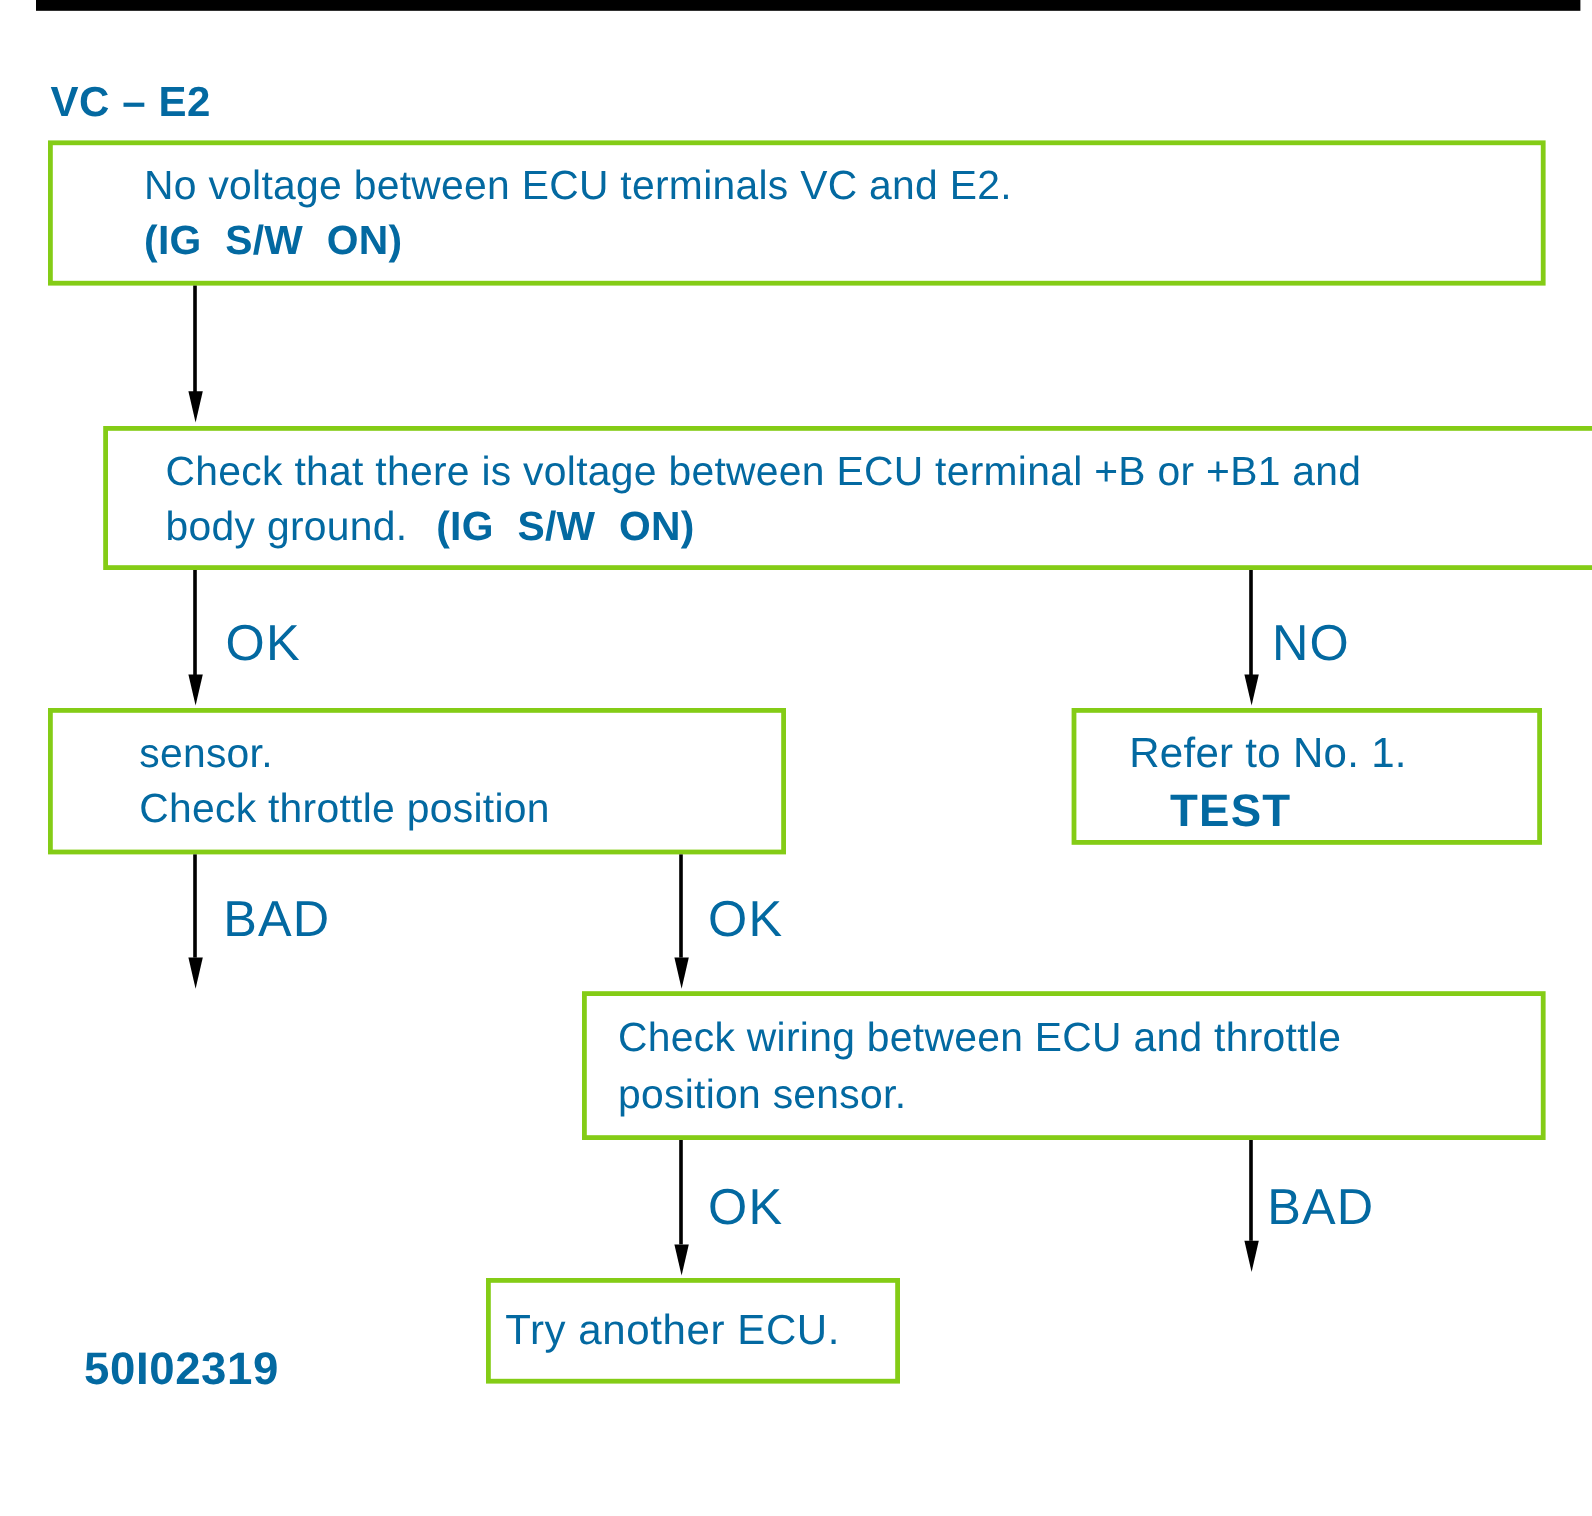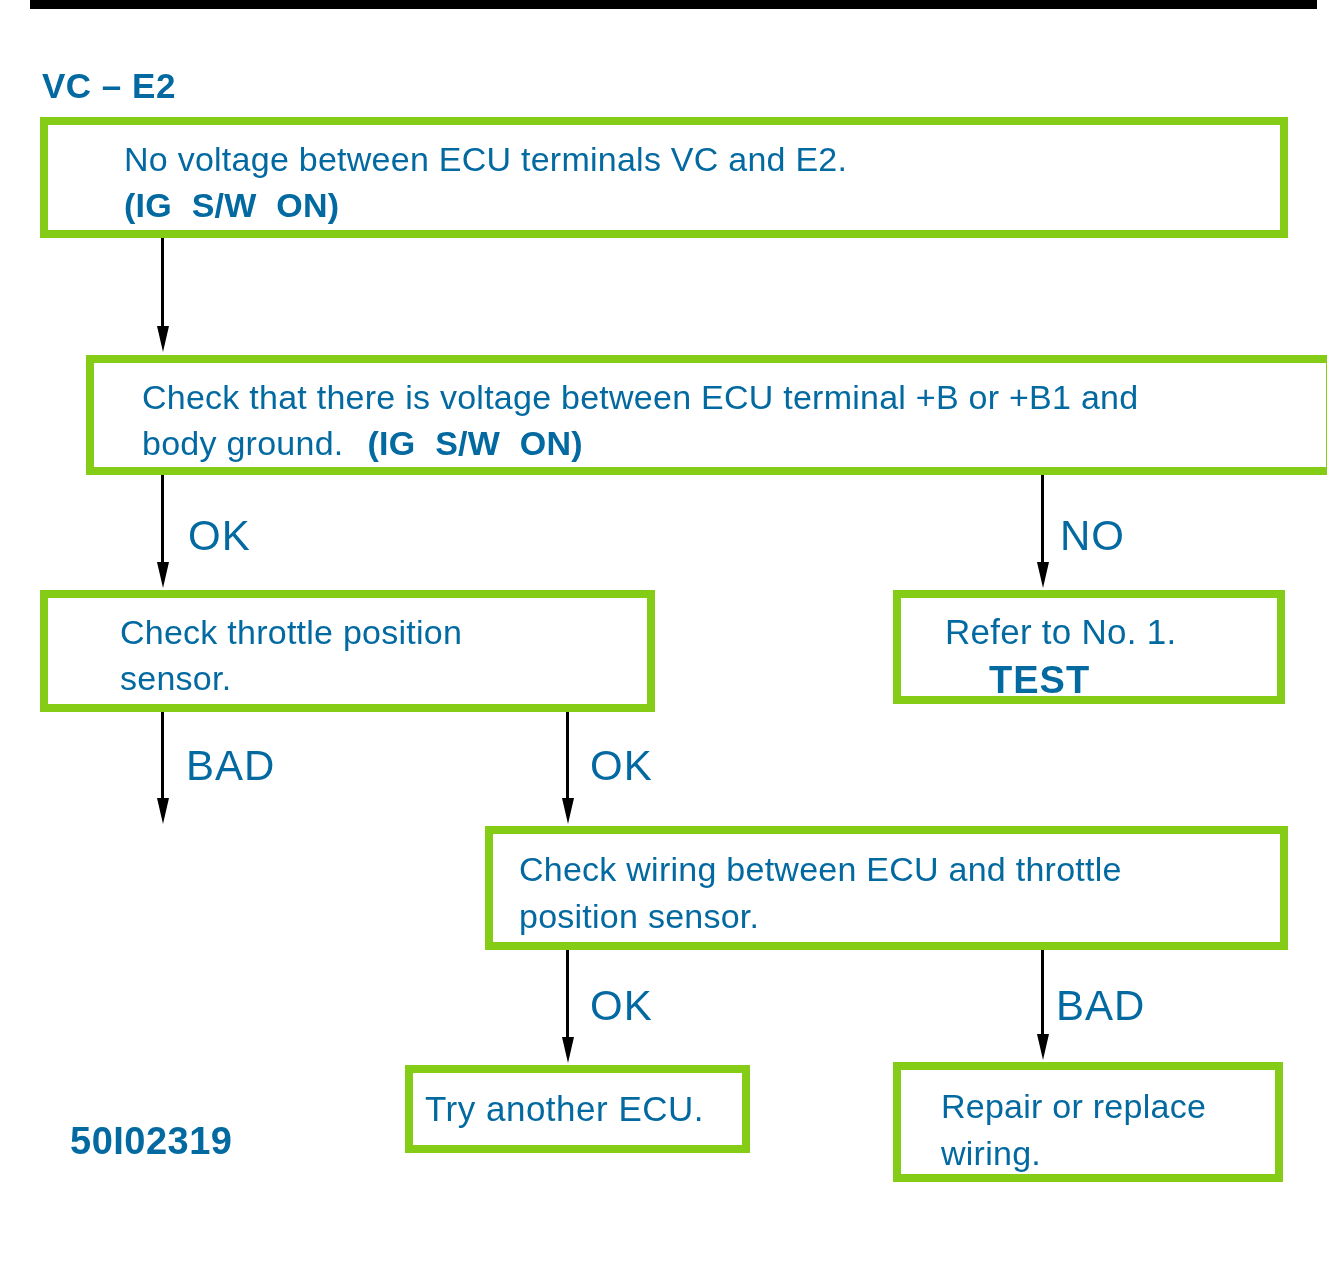--- a/index.html
+++ b/index.html
@@ -15,34 +15,34 @@
     position:absolute; left:30px; top:0; width:1287px; height:9px;
     background:#000;
   }
   .title {
     position:absolute; left:42px; top:66px;
     font-size:35px; font-weight:700; letter-spacing:0.5px;
     white-space:nowrap;
   }
   .fbox {
     position:absolute;
-    border:8px solid #84cc16;
+    border:4px solid #84cc16;
     box-sizing:border-box;
     font-size:34px; line-height:46px;
     letter-spacing:0.25px;
     white-space:nowrap;
   }
   .fbox .ln { display:block; }
   .b-bold { font-weight:700; word-spacing:10px; }
   .gap-left { margin-left:24px; }
   #box1 { left:40px;  top:117px;  width:1248px; height:121px; padding:11px 0 0 76px; }
   #box2 { left:40px;  top:355px;  width:1248px; height:120px; padding:11px 0 0 48px;margin-left:46px; }
   #box3 { left:40px;  top:590px;  width:615px;  height:122px; padding:11px 0 0 72px; }
   #box4 { left:893px; top:590px;  width:392px;  height:114px; padding:11px 0 0 44px; font-size:35px; }
-  #box4 .test-line { font-size:38px; font-weight:700; margin-left:44px; letter-spacing:1px; line-height:50px; }
+  #box4 .test-line { font-size:38px; font-weight:700; margin-left:34px; letter-spacing:1px; line-height:50px; }
   #box5 { left:40px;  top:826px;  width:410px;  height:120px; display:flex; align-items:center; padding-left:50px; }
   #box6 { left:485px; top:826px;  width:803px;  height:124px; padding:12px 2px 0 26px; line-height:47px; }
   #box7 { left:405px; top:1065px; width:345px;  height:88px; display:flex; align-items:center; padding-left:12px; font-size:35px; letter-spacing:0.5px; }
   #box8 { left:893px; top:1062px; width:390px;  height:120px; padding:13px 0 0 40px; line-height:47px; }
   .vline { position:absolute; width:3px; background:#000; }
   .ahead {
     position:absolute; width:0; height:0;
     border-left:6px solid transparent;
     border-right:6px solid transparent;
     border-top:26px solid #000;
@@ -82,22 +82,22 @@
 
   <div class="vline" style="left:161px; top:475px; height:89px;"></div>
   <div class="ahead" style="left:157px; top:562px;"></div>
   <div class="blabel" style="left:188px; top:512px;">OK</div>
 
   <div class="vline" style="left:1041px; top:475px; height:89px;"></div>
   <div class="ahead" style="left:1037px; top:562px;"></div>
   <div class="blabel" style="left:1060px; top:512px;">NO</div>
 
   <div class="fbox" id="box3">
+    <span class="ln">sensor.</span>
     <span class="ln">Check throttle position</span>
-    <span class="ln">sensor.</span>
   </div>
 
   <div class="fbox" id="box4">
     <span class="ln">Refer to No. 1.</span>
     <span class="ln test-line">TEST</span>
   </div>
 
   <div class="vline" style="left:161px; top:712px; height:86px;"></div>
   <div class="ahead" style="left:157px; top:798px;"></div>
   <div class="blabel" style="left:186px; top:742px;">BAD</div>
@@ -117,20 +117,16 @@
   <div class="blabel" style="left:590px; top:982px;">OK</div>
 
   <div class="vline" style="left:1041px; top:950px; height:84px;"></div>
   <div class="ahead" style="left:1037px; top:1034px;"></div>
   <div class="blabel" style="left:1056px; top:982px;">BAD</div>
 
   <div class="fbox" id="box7">
     <span class="ln">Try another ECU.</span>
   </div>
 
-  <div class="fbox" id="box8">
-    <span class="ln">Repair or replace</span>
-    <span class="ln">wiring.</span>
-  </div>
 
   <div class="doc-code">50I02319</div>
 
 </div>
 
 </body></html>

